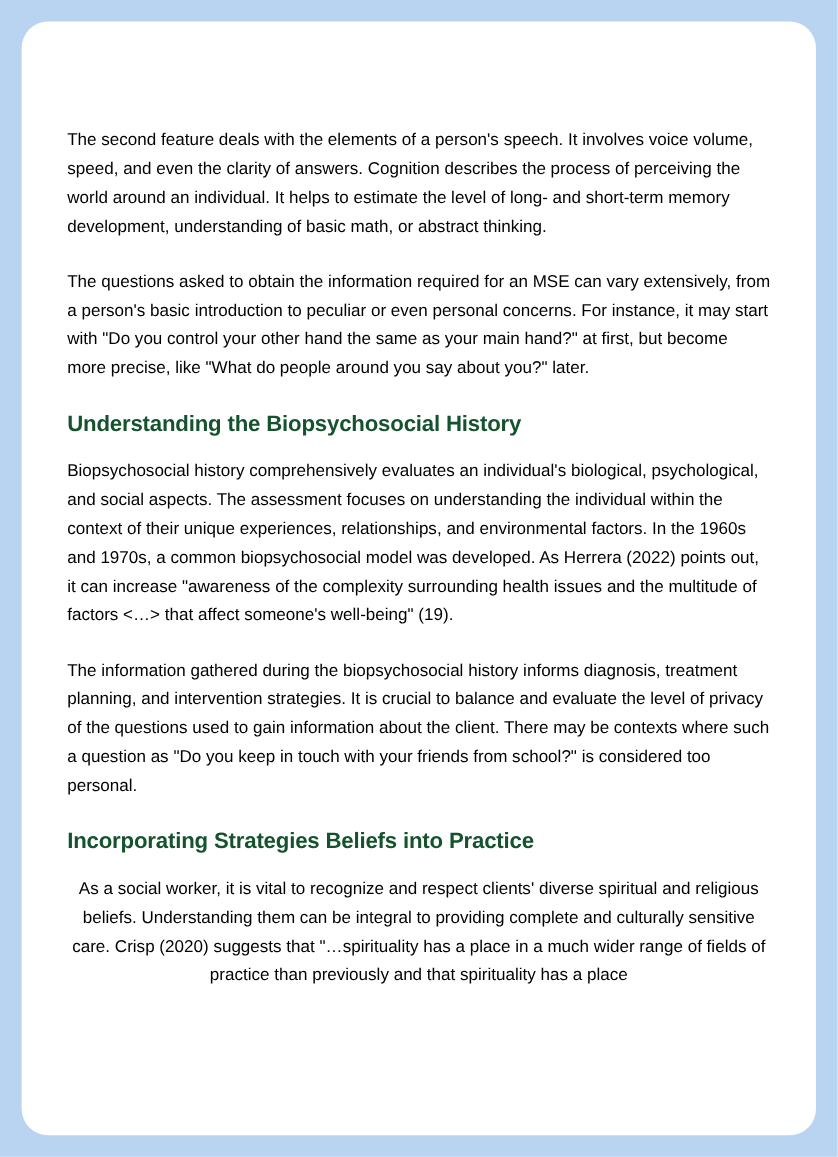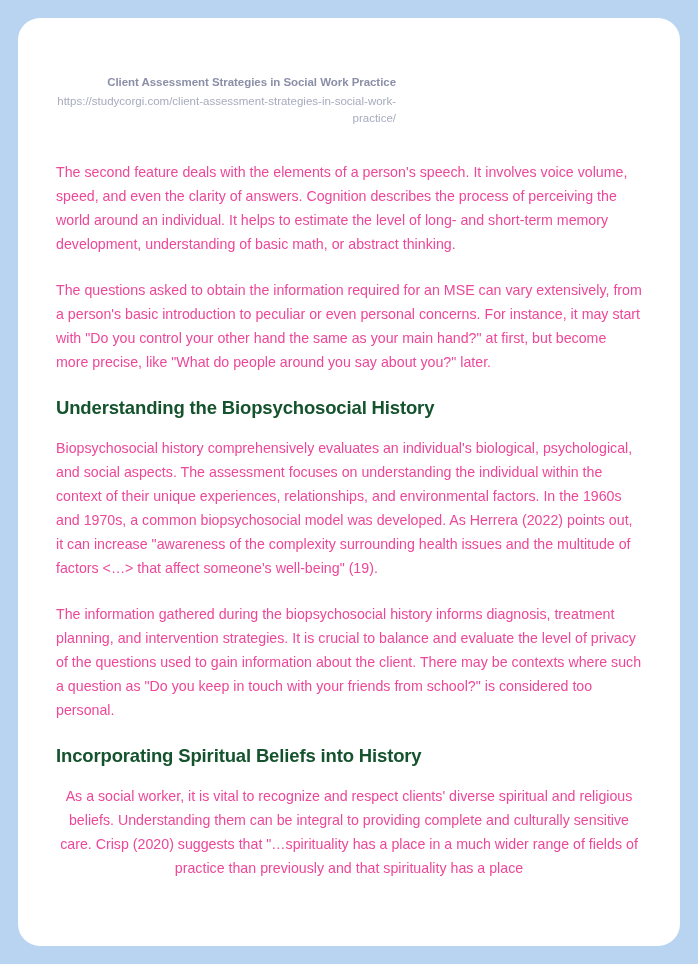--- a/index.html
+++ b/index.html
@@ -96,21 +96,21 @@
 
   
   .doc-body {
     padding: 0 38px 0 38px;
     margin-top: 33px;
   }
 
   .doc-body p {
     font-size: 14.2px;
     line-height: 24px;
-    color: #ec4899;
+    color: #000000;
     margin: 0 0 22px 0;
     letter-spacing: 0.01px;
   }
 
   .doc-body p:last-child {
     margin-bottom: 0;
     text-align: center;
   }
 
   .doc-body h2 {
@@ -125,38 +125,34 @@
   .section-gap-top { margin-top: 19px; }
 </style>
 </head>
 <body>
 
 <div class="page-frame">
 
   <header class="doc-header">
 
 
-    <div class="header-meta">
-      <p class="header-title">Client Assessment Strategies in Social Work Practice</p>
-      <p class="header-url">https://studycorgi.com/client-assessment-strategies-in-social-work-practice/</p>
-    </div>
 
   </header>
 
   <main class="doc-body">
 
     <p>The second feature deals with the elements of a person's speech. It involves voice volume, speed, and even the clarity of answers. Cognition describes the process of perceiving the world around an individual. It helps to estimate the level of long- and short-term memory development, understanding of basic math, or abstract thinking.</p>
 
     <p>The questions asked to obtain the information required for an MSE can vary extensively, from a person's basic introduction to peculiar or even personal concerns. For instance, it may start with "Do you control your other hand the same as your main hand?" at first, but become more precise, like "What do people around you say about you?" later.</p>
 
     <h2 class="section-gap-top">Understanding the Biopsychosocial History</h2>
 
     <p>Biopsychosocial history comprehensively evaluates an individual's biological, psychological, and social aspects. The assessment focuses on understanding the individual within the context of their unique experiences, relationships, and environmental factors. In the 1960s and 1970s, a common biopsychosocial model was developed. As Herrera (2022) points out, it can increase "awareness of the complexity surrounding health issues and the multitude of factors &lt;…&gt; that affect someone's well-being" (19).</p>
 
     <p>The information gathered during the biopsychosocial history informs diagnosis, treatment planning, and intervention strategies. It is crucial to balance and evaluate the level of privacy of the questions used to gain information about the client. There may be contexts where such a question as "Do you keep in touch with your friends from school?" is considered too personal.</p>
 
-    <h2 class="section-gap-top">Incorporating Spiritual Beliefs into History</h2>
+    <h2 class="section-gap-top">Incorporating Strategies Beliefs into Practice</h2>
 
     <p>As a social worker, it is vital to recognize and respect clients' diverse spiritual and religious beliefs. Understanding them can be integral to providing complete and culturally sensitive care. Crisp (2020) suggests that "…spirituality has a place in a much wider range of fields of practice than previously and that spirituality has a place</p>
 
   </main>
 
 </div>
 
 </body></html>

